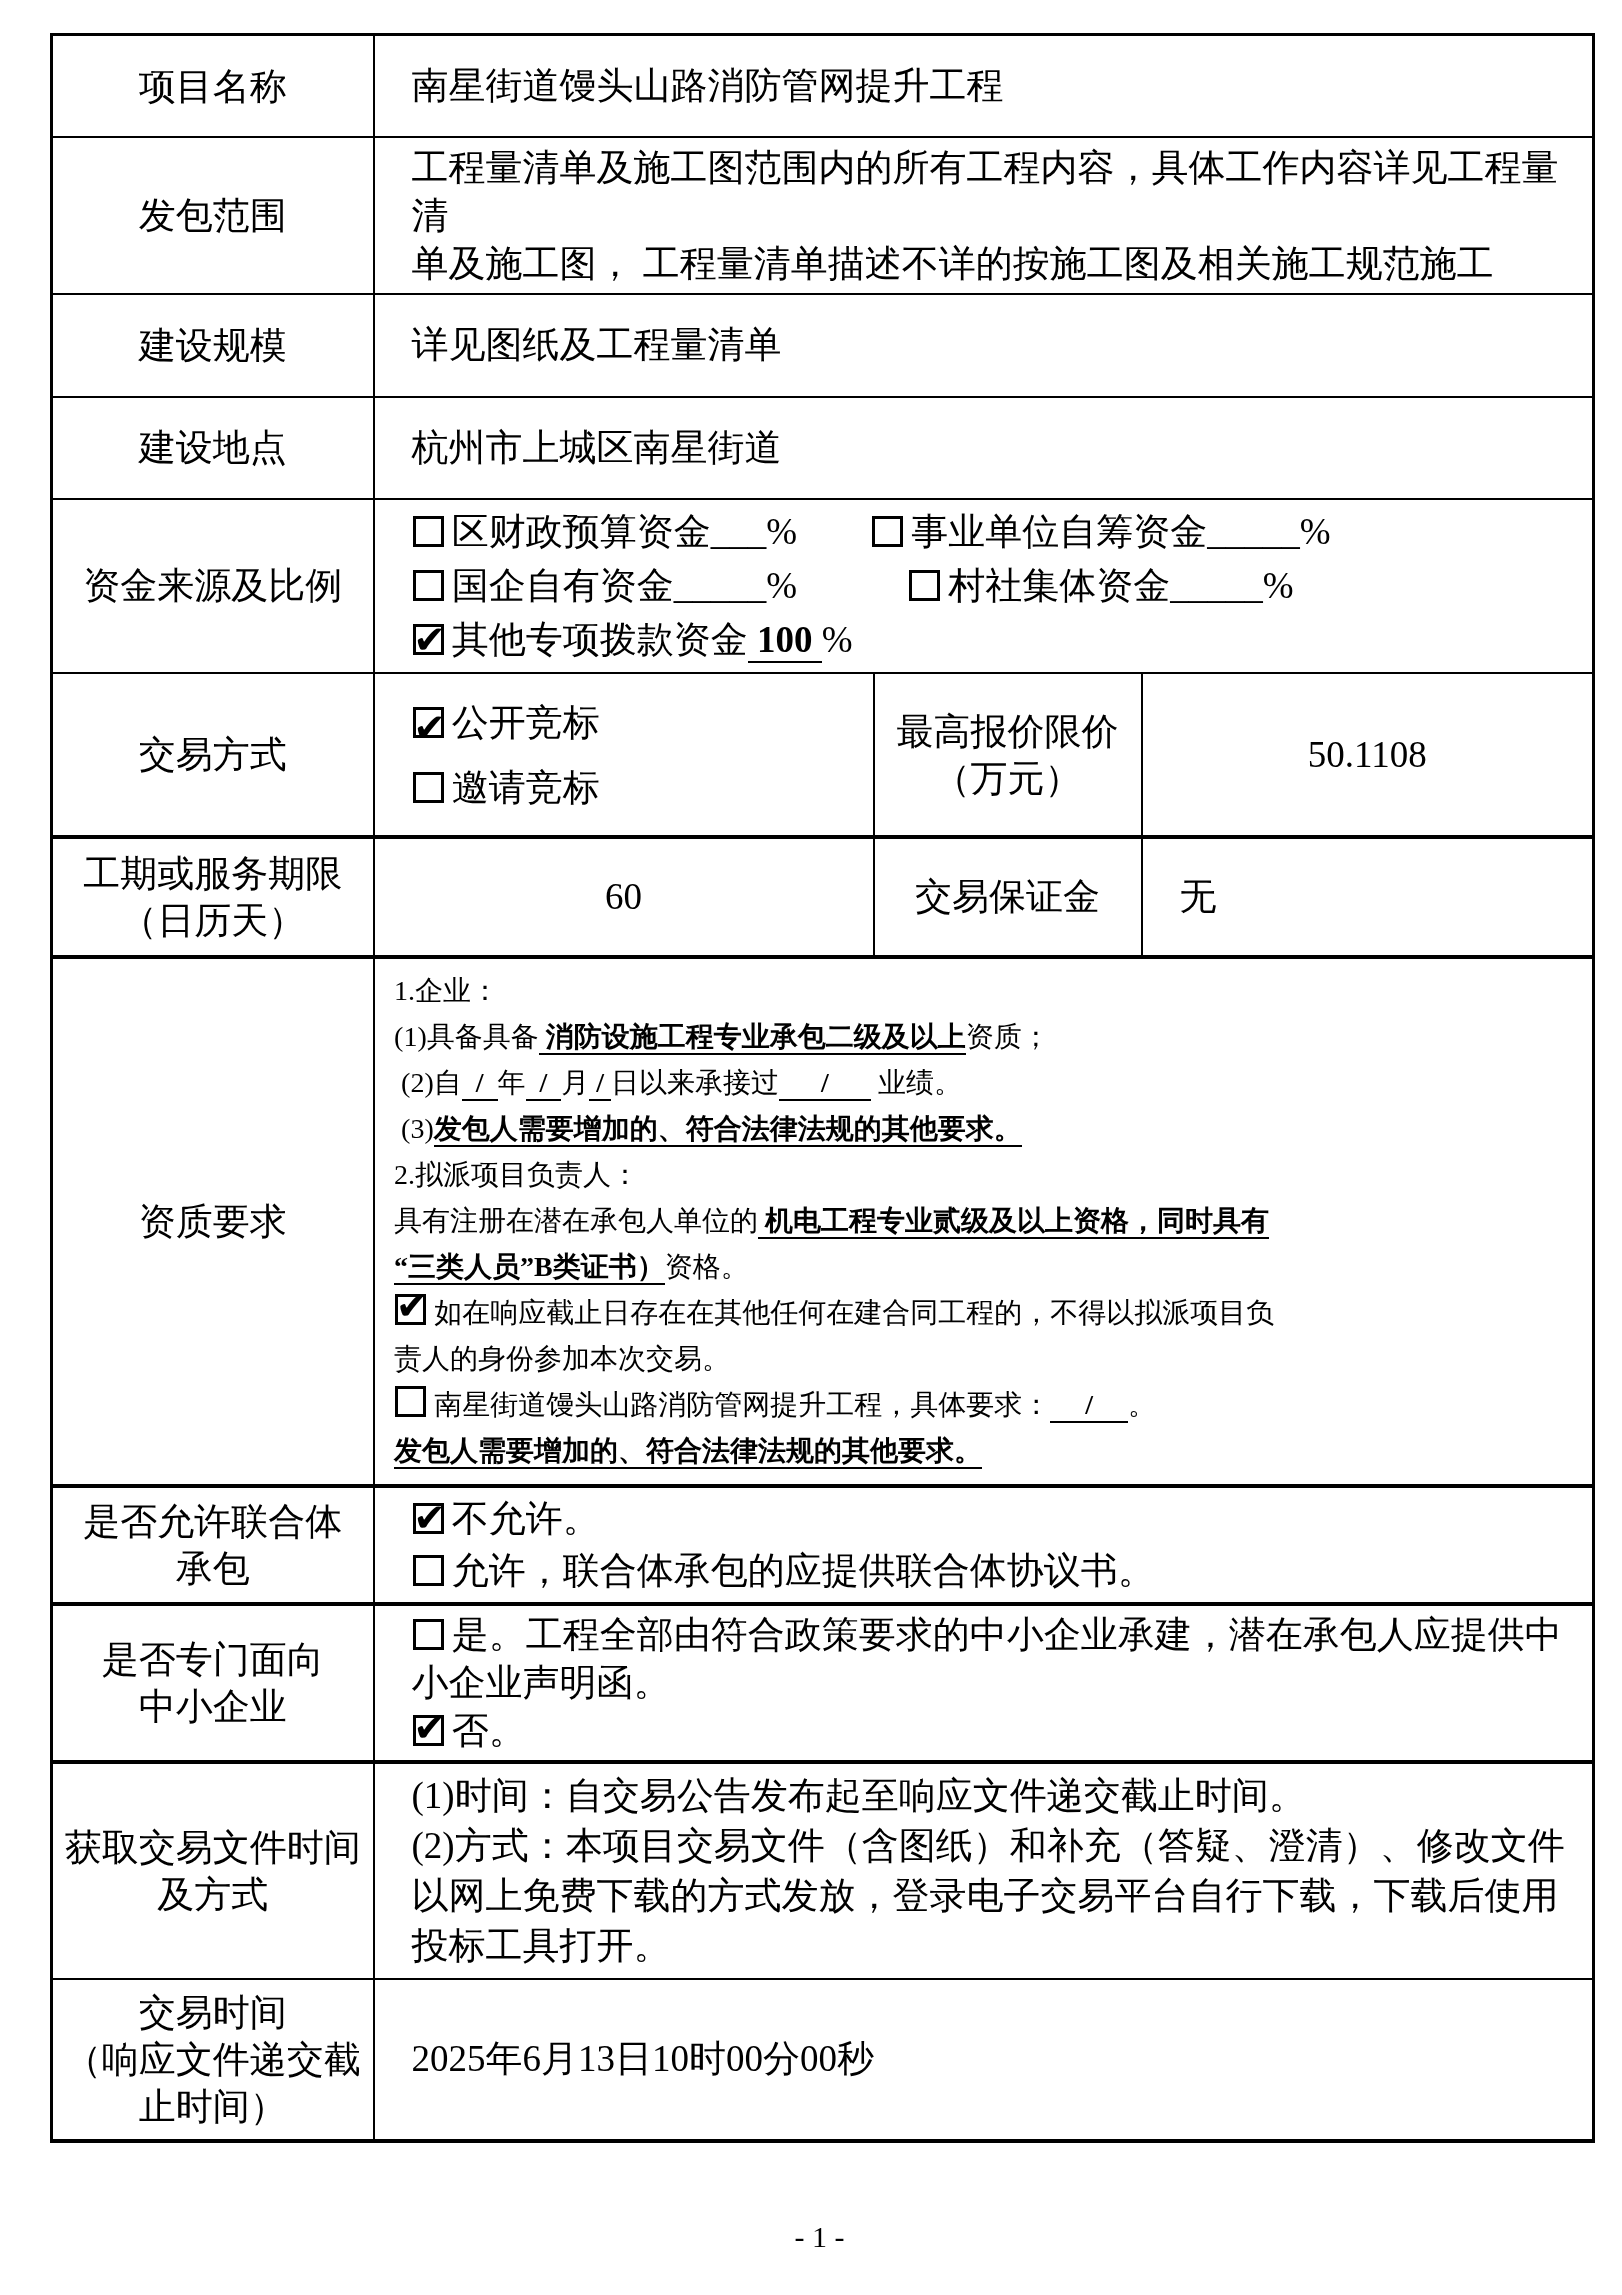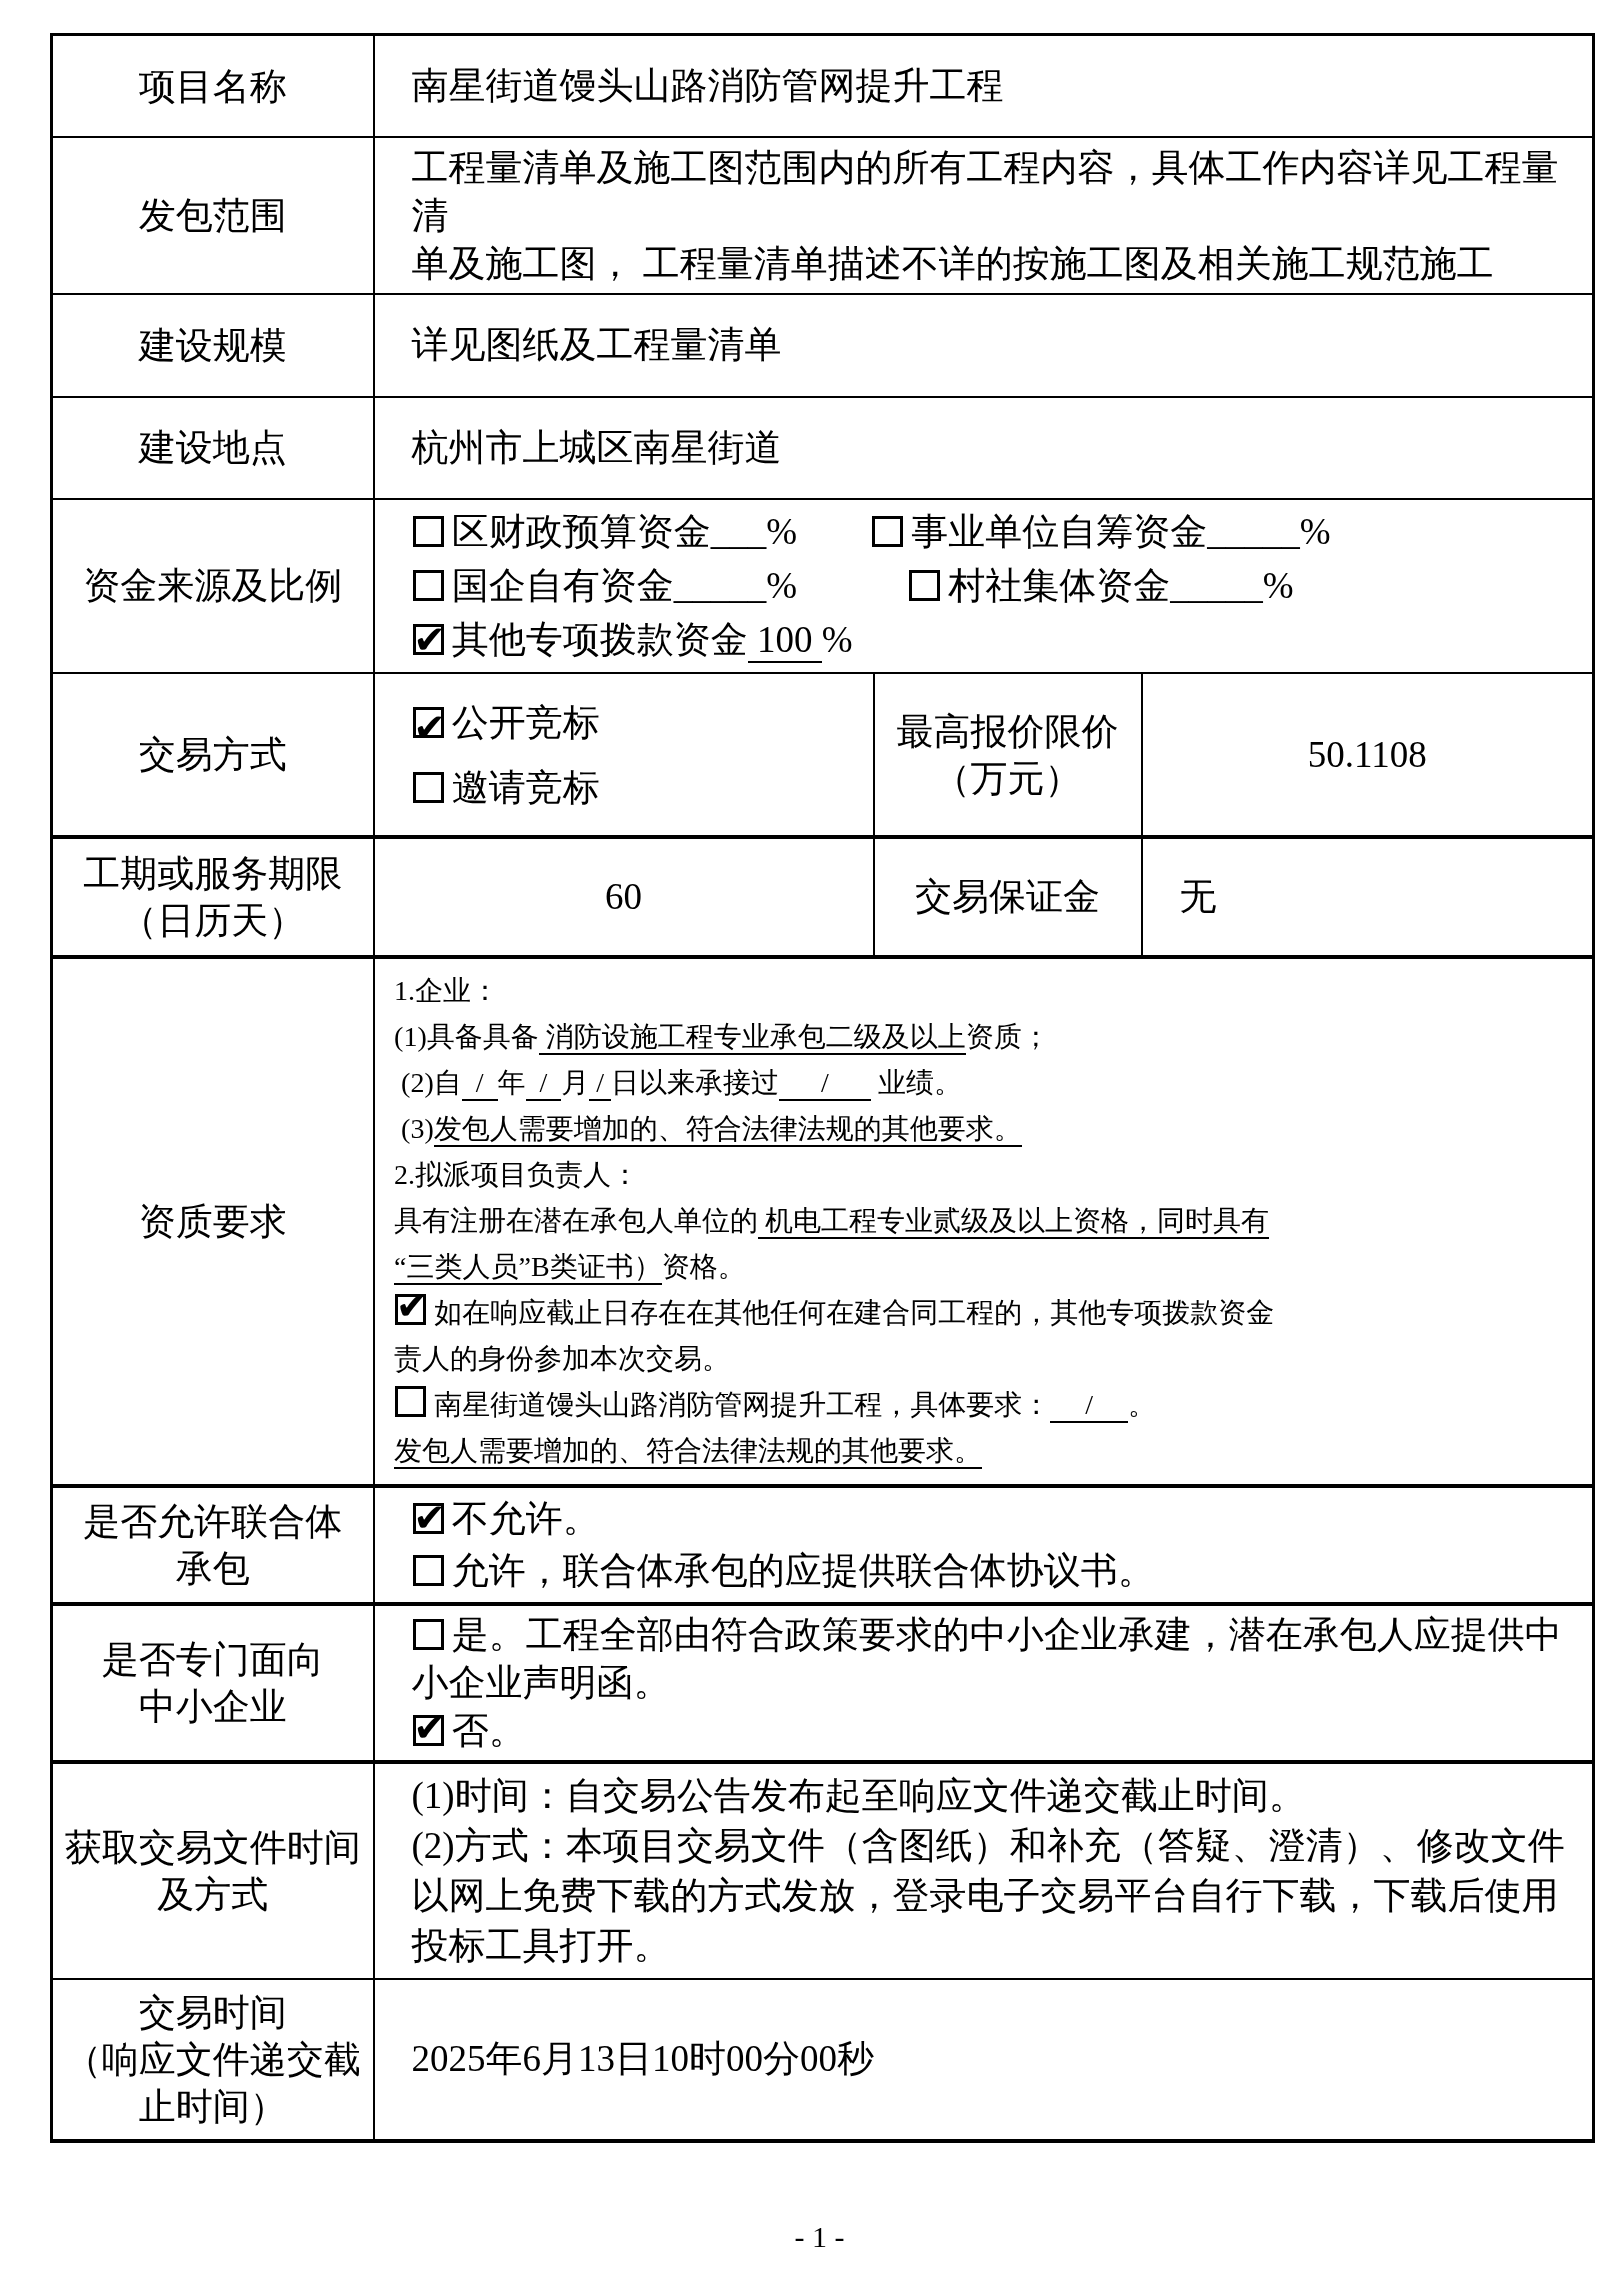--- a/index.html
+++ b/index.html
@@ -25,21 +25,21 @@
   tr.r7 td{height:151px;} tr.r8 td{height:105px;} tr.r9 td{height:512px;}
   tr.r10 td{height:103px;} tr.r11 td{height:143px;} tr.r12 td{height:203px;}
   tr.r13 td{height:149px;}
   tr.sep td{border-bottom-width:4.6px;}
   .label{text-align:center;line-height:47px;}
   .value{text-align:left;padding:5.2px 19.6px 5.2px 37px;}
   .value.indent{}
   .value.center{text-align:center;padding:0;}
   .rich .line{white-space:nowrap;}
   .line span{white-space:pre;}
-  .u{border-bottom:2.6px solid #000;padding-bottom:1.3px;}
+  .u{border-bottom:2.6px solid #000;padding-bottom:1.3px;font-weight:bold;}
   .cb{
     display:inline-block;width:25px;height:25px;border:3.3px solid #000;
     margin:0 7.9px 0 1.3px;vertical-align:-3.3px;position:relative;
   }
   .cb.checked::after{
     content:"✔";position:absolute;left:-2.6px;top:-14.4px;
     font-size:39px;font-weight:bold;
     font-family:"DejaVu Sans","Liberation Sans",sans-serif;
   }
   .funding .line{line-height:54px;}
@@ -126,21 +126,21 @@
     <tr class="r9 sep">
       <td class="label">资质要求</td>
       <td colspan="3" class="value rich quals">
             <div class="line"><span>1.企业：</span></div>
             <div class="line"><span>(1)具备具备</span><span class="u"> 消防设施工程专业承包二级及以上</span><span>资质；</span></div>
             <div class="line"><span> (2)自</span><span class="u">  /  </span><span>年</span><span class="u">  /  </span><span>月</span><span class="u"> / </span><span>日以来承接过</span><span class="u">      /      </span><span> 业绩。</span></div>
             <div class="line"><span> (3)</span><span class="u">发包人需要增加的、符合法律法规的其他要求。</span></div>
             <div class="line"><span>2.拟派项目负责人：</span></div>
             <div class="line"><span>具有注册在潜在承包人单位的</span><span class="u"> 机电工程专业贰级及以上资格，同时具有</span></div>
             <div class="line"><span class="u">“三类人员”B类证书）</span><span>资格。</span></div>
-            <div class="line"><span class="cb checked"></span><span>如在响应截止日存在在其他任何在建合同工程的，其他专项拨款资金</span></div>
+            <div class="line"><span class="cb checked"></span><span>如在响应截止日存在在其他任何在建合同工程的，不得以拟派项目负</span></div>
             <div class="line"><span>责人的身份参加本次交易。</span></div>
             <div class="line"><span class="cb"></span><span>南星街道馒头山路消防管网提升工程，具体要求：</span><span class="u">     /     </span><span>。</span></div>
             <div class="line"><span class="u">发包人需要增加的、符合法律法规的其他要求。</span></div>
           </td>
     </tr>
 
     <tr class="r10 sep">
       <td class="label">
             <div class="line">是否允许联合体</div>
             <div class="line">承包</div>

